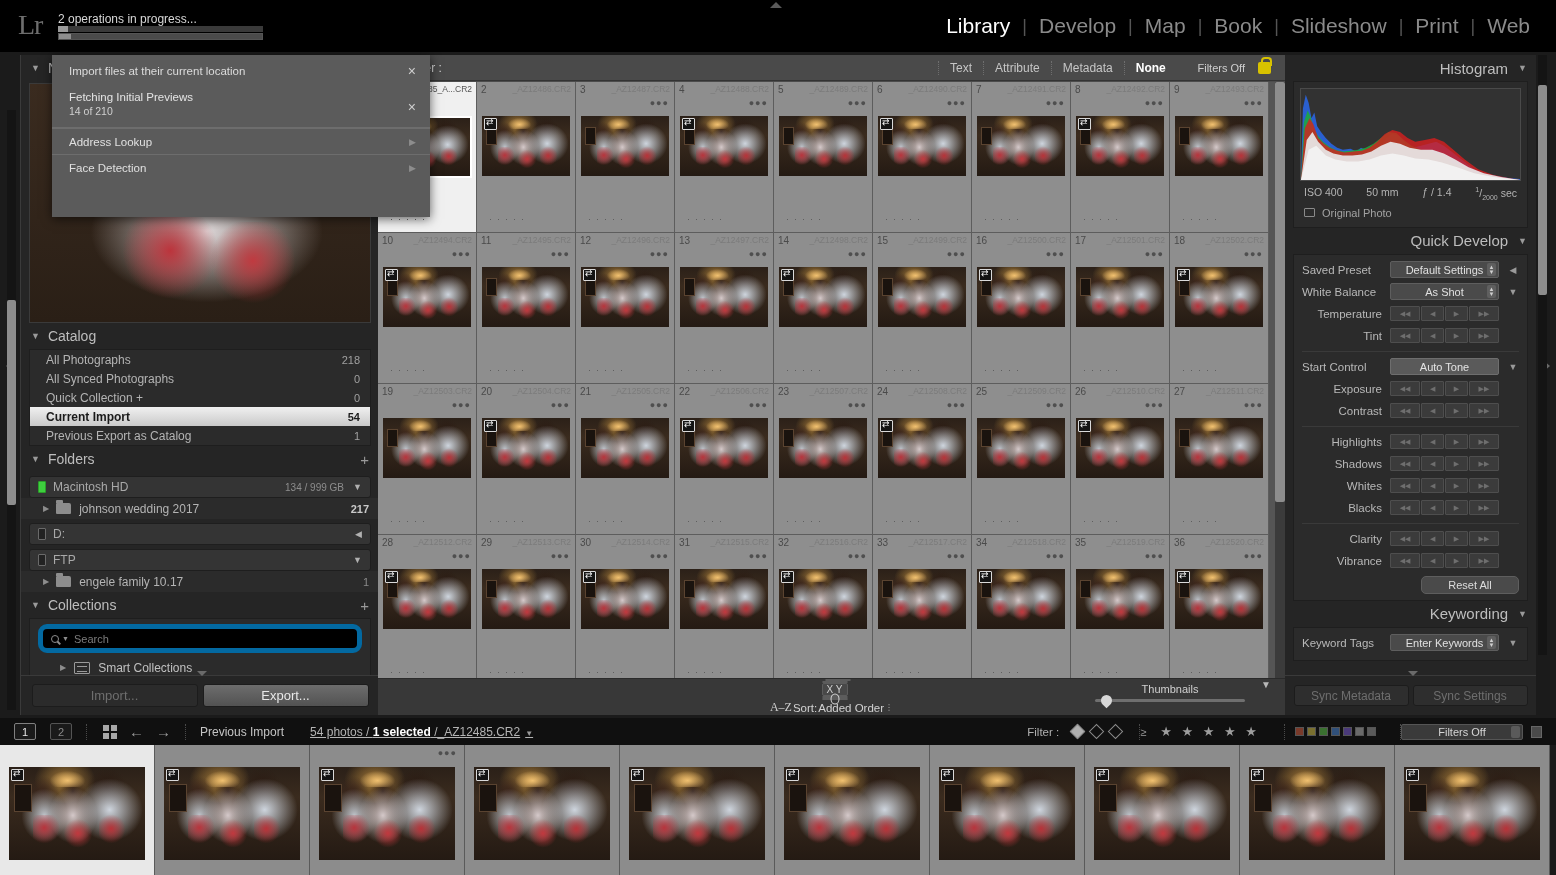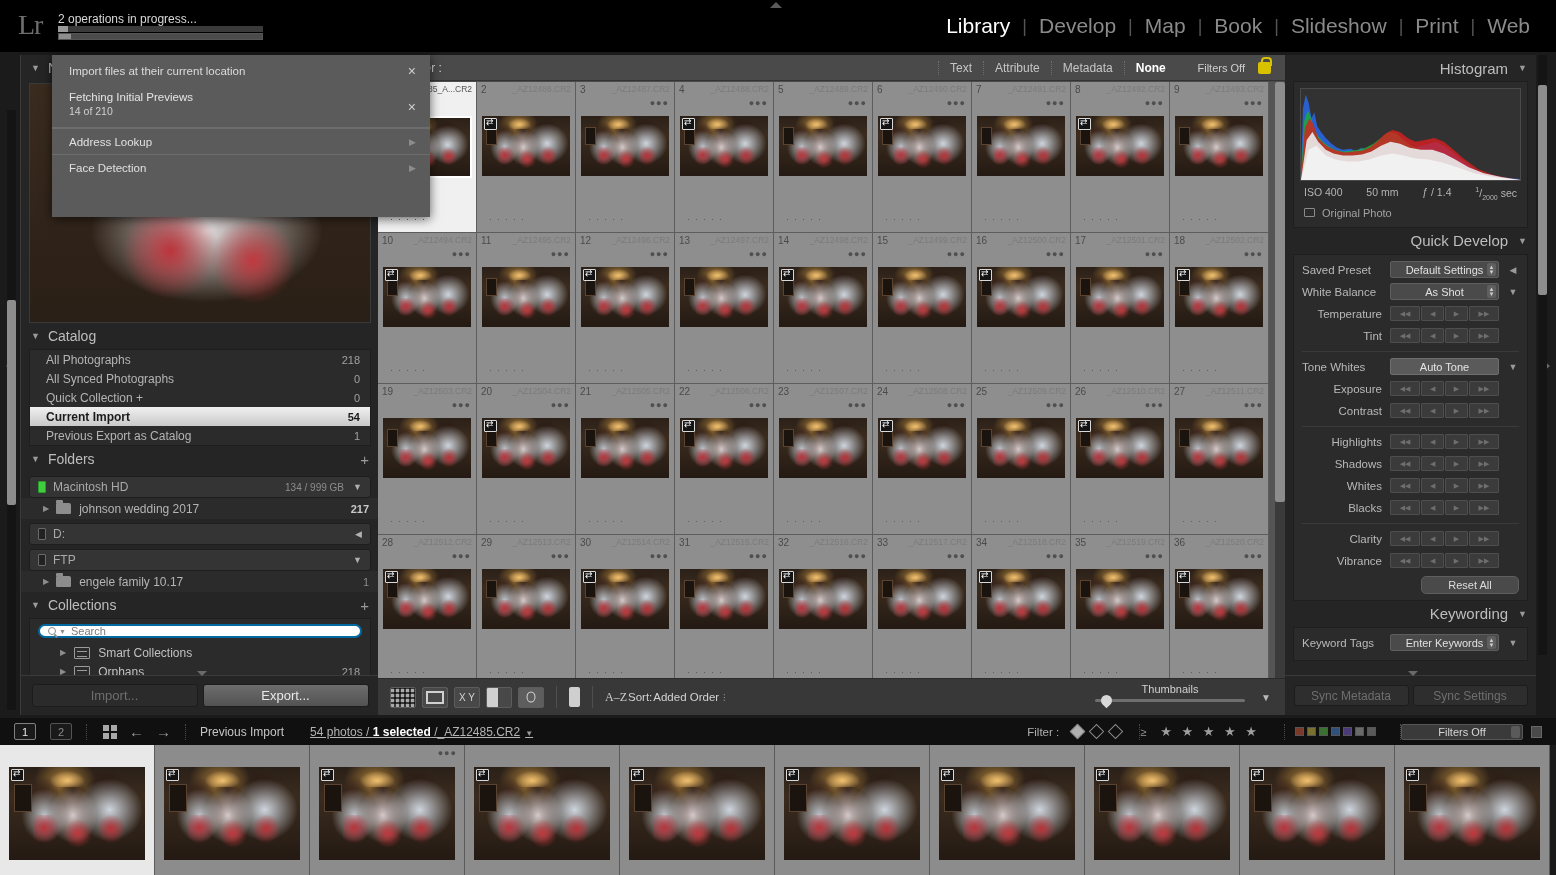--- a/index.html
+++ b/index.html
@@ -61,21 +61,21 @@
 
   .folderrow{height:21px;display:flex;align-items:center;padding:0 10px 0 22px;color:#b4b4b4;
     font-size:12px;position:relative;background:#2b2b2b;}
   .folderrow .tri{font-size:8px;color:#8d8d8d;margin-right:7px;}
   .folderrow .fi{width:15px;height:11px;background:#8d8d8d;border-radius:1px 2px 1px 1px;margin-right:8px;position:relative;}
   .folderrow .fi:before{content:"";position:absolute;left:0;top:-3px;width:7px;height:3px;background:#8d8d8d;border-radius:1px 1px 0 0;}
   .folderrow .cnt{position:absolute;right:10px;font-size:11px;color:#c9c9c9;font-weight:bold;}
   .folderrow .cnt.dim{color:#8a8a8a;font-weight:normal;}
 
   .collbox{background:#2b2b2b;margin:0 8px;border:1px solid #1e1e1e;padding:5px 0 0 0;}
-  .searchbox{height:14px;margin:0 8px 5px 8px;border:2px solid #0369a1;border-radius:9px;background:#ffffff;
+  .searchbox{height:29px;margin:0 8px 5px 8px;border:5px solid #0369a1;border-radius:9px;background:#000000;
     display:flex;align-items:center;padding:0 8px;color:#7c7c7c;font-size:11px;}
   .searchbox .mag{width:8px;height:8px;border:1.5px solid #8d8d8d;border-radius:50%;margin-right:2px;position:relative;}
   .searchbox .mag:after{content:"";position:absolute;right:-3px;bottom:-2px;width:4px;height:1.5px;background:#8d8d8d;transform:rotate(45deg);}
   .searchbox .caret{font-size:7px;color:#8d8d8d;margin:0 5px 0 1px;}
   .collrow{height:19px;display:flex;align-items:center;padding:0 10px 0 30px;color:#c0c0c0;font-size:12px;position:relative;}
   .collrow .tri{font-size:8px;color:#8d8d8d;margin-right:8px;}
   .collrow .box{width:16px;height:12px;border:1.5px solid #9a9a9a;border-radius:1px;margin-right:8px;position:relative;}
   .collrow .box:after{content:"";position:absolute;left:2px;top:3px;right:2px;height:4px;border-top:1.5px solid #9a9a9a;border-bottom:1.5px solid #9a9a9a;}
   .collrow .cnt{position:absolute;right:10px;font-size:11px;color:#a0a0a0;}
 
@@ -118,21 +118,21 @@
   .cell.selected .thumb{left:6px;top:36px;width:86px;height:58px;outline:2px solid #fff;}
   .badge2{position:absolute;left:2px;top:2px;width:13px;height:12px;background:#141414;
     border:1px solid #d9d9d9;border-radius:1px;z-index:3;}
   .badge2:before{content:"⇄";position:absolute;left:1px;top:-2px;font-size:9px;color:#fff;}
   .rstars{position:absolute;left:12px;bottom:8px;font-size:9px;color:#595959;letter-spacing:5px;}
 
   .center-scroll{position:absolute;right:0;top:27px;width:10px;height:633px;background:#3b3b3b;}
   .center-scroll i{display:block;width:10px;height:420px;background:#8d8d8d;border-radius:2px;}
 
   .toolbar{position:absolute;left:0;bottom:0;width:907px;height:37px;background:#383838;
-    border-top:1px solid #2a2a2a;display:flex;align-items:center;}
+    border-top:1px solid #2a2a2a;display:flex;align-items:center;flex-direction:column;}
   .tbtn{width:26px;height:21px;margin-left:6px;border:1px solid #5c5c5c;border-radius:2px;
     background:#484848;position:relative;}
   .tbtn.first{margin-left:12px;}
   .tbtn.on{background:#5e5e5e;}
   .tdiv{width:1px;height:22px;background:#4f4f4f;margin:0 12px;}
   .tsort{color:#d2d2d2;font-size:11.5px;display:flex;align-items:center;gap:1px;}
   .az{font-size:12px;color:#cfcfcf;font-family:"Liberation Serif",serif;}
   .thumbslider{position:absolute;right:40px;top:4px;width:150px;text-align:center;}
   .thumbslider .lab{font-size:11px;color:#d0d0d0;}
   .thumbslider .tr{margin-top:4px;height:3px;background:#6f6f6f;border-radius:2px;position:relative;}
@@ -1089,21 +1089,21 @@
         <span class="steppers">
           <span class="s w">◀◀</span>
           <span class="s">◀</span>
           <span class="s">▶</span>
           <span class="s w">▶▶</span>
         </span>
         <span class="tw"></span>
       </div>
       <div class="qdiv"></div>
       <div class="qrow">
-        <span class="lab">Tone Whites</span>
+        <span class="lab">Start Control</span>
         <span class="autotone">Auto Tone</span>
         <span class="tw">▼</span>
       </div>
       <div id="qd-sliders">
           <div class="qrow">
             <span class="lab r">Exposure</span>
             <span class="steppers">
               <span class="s w">◀◀</span>
               <span class="s">◀</span>
               <span class="s">▶</span>

